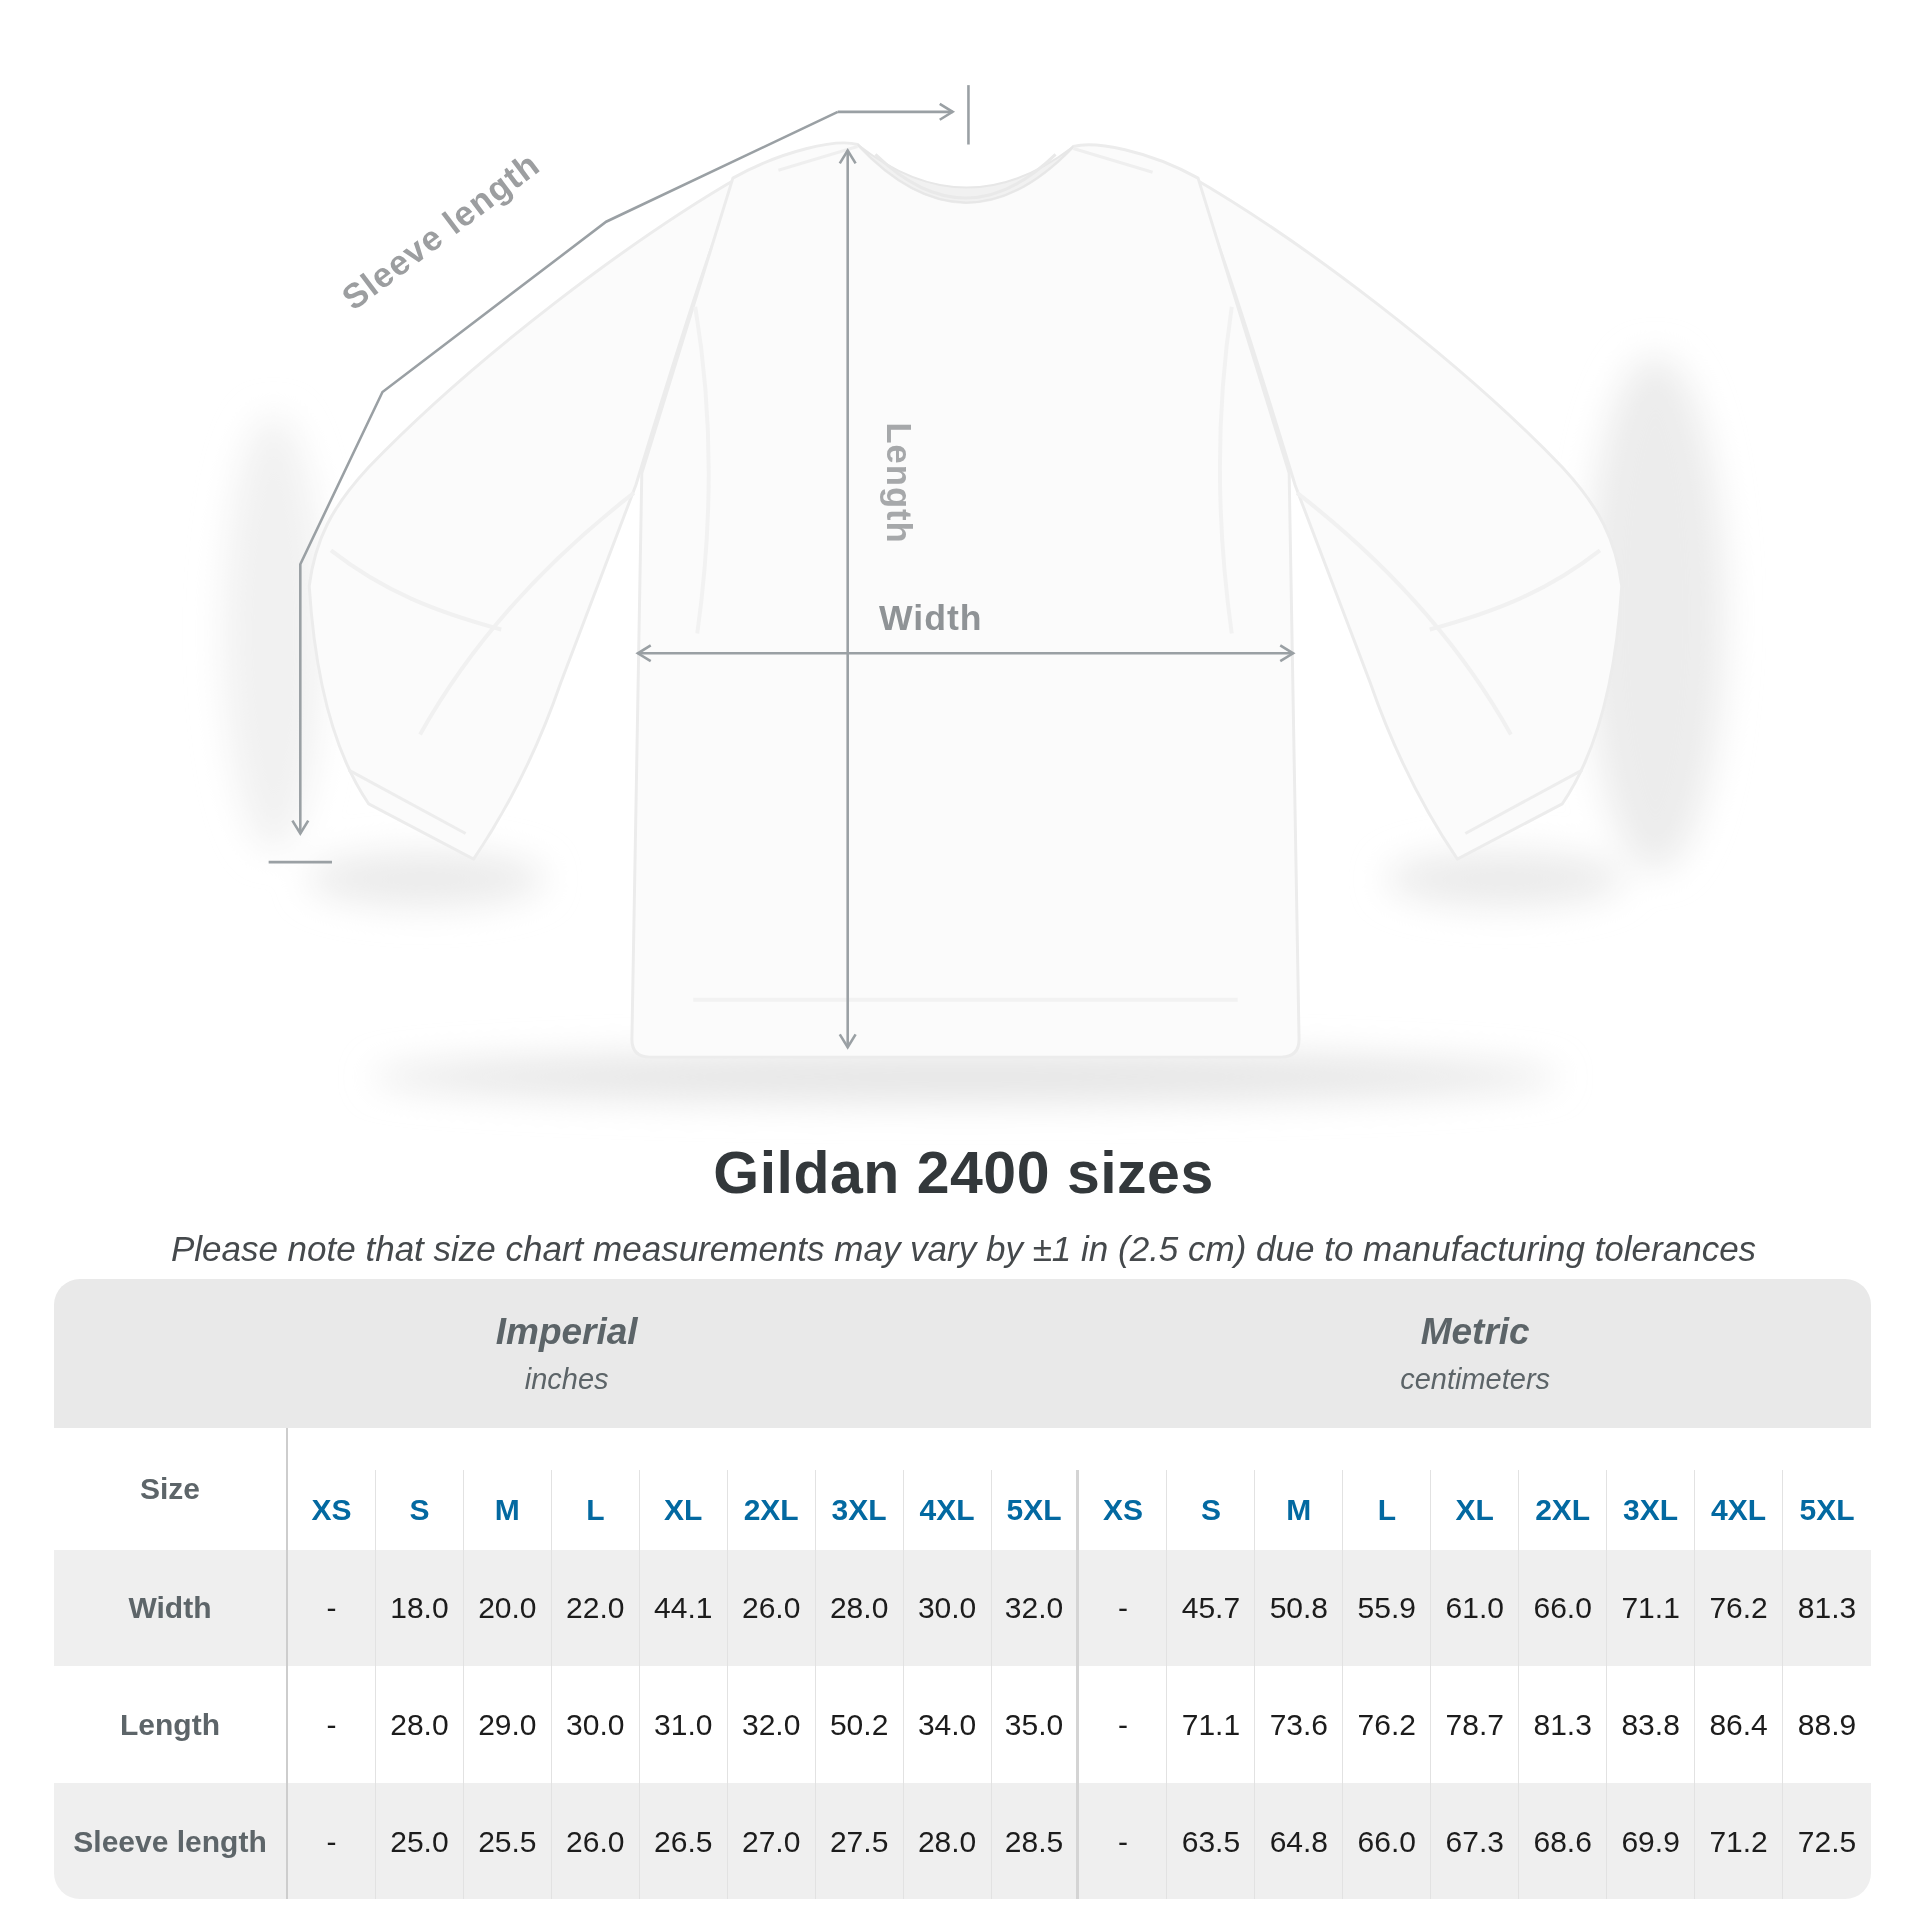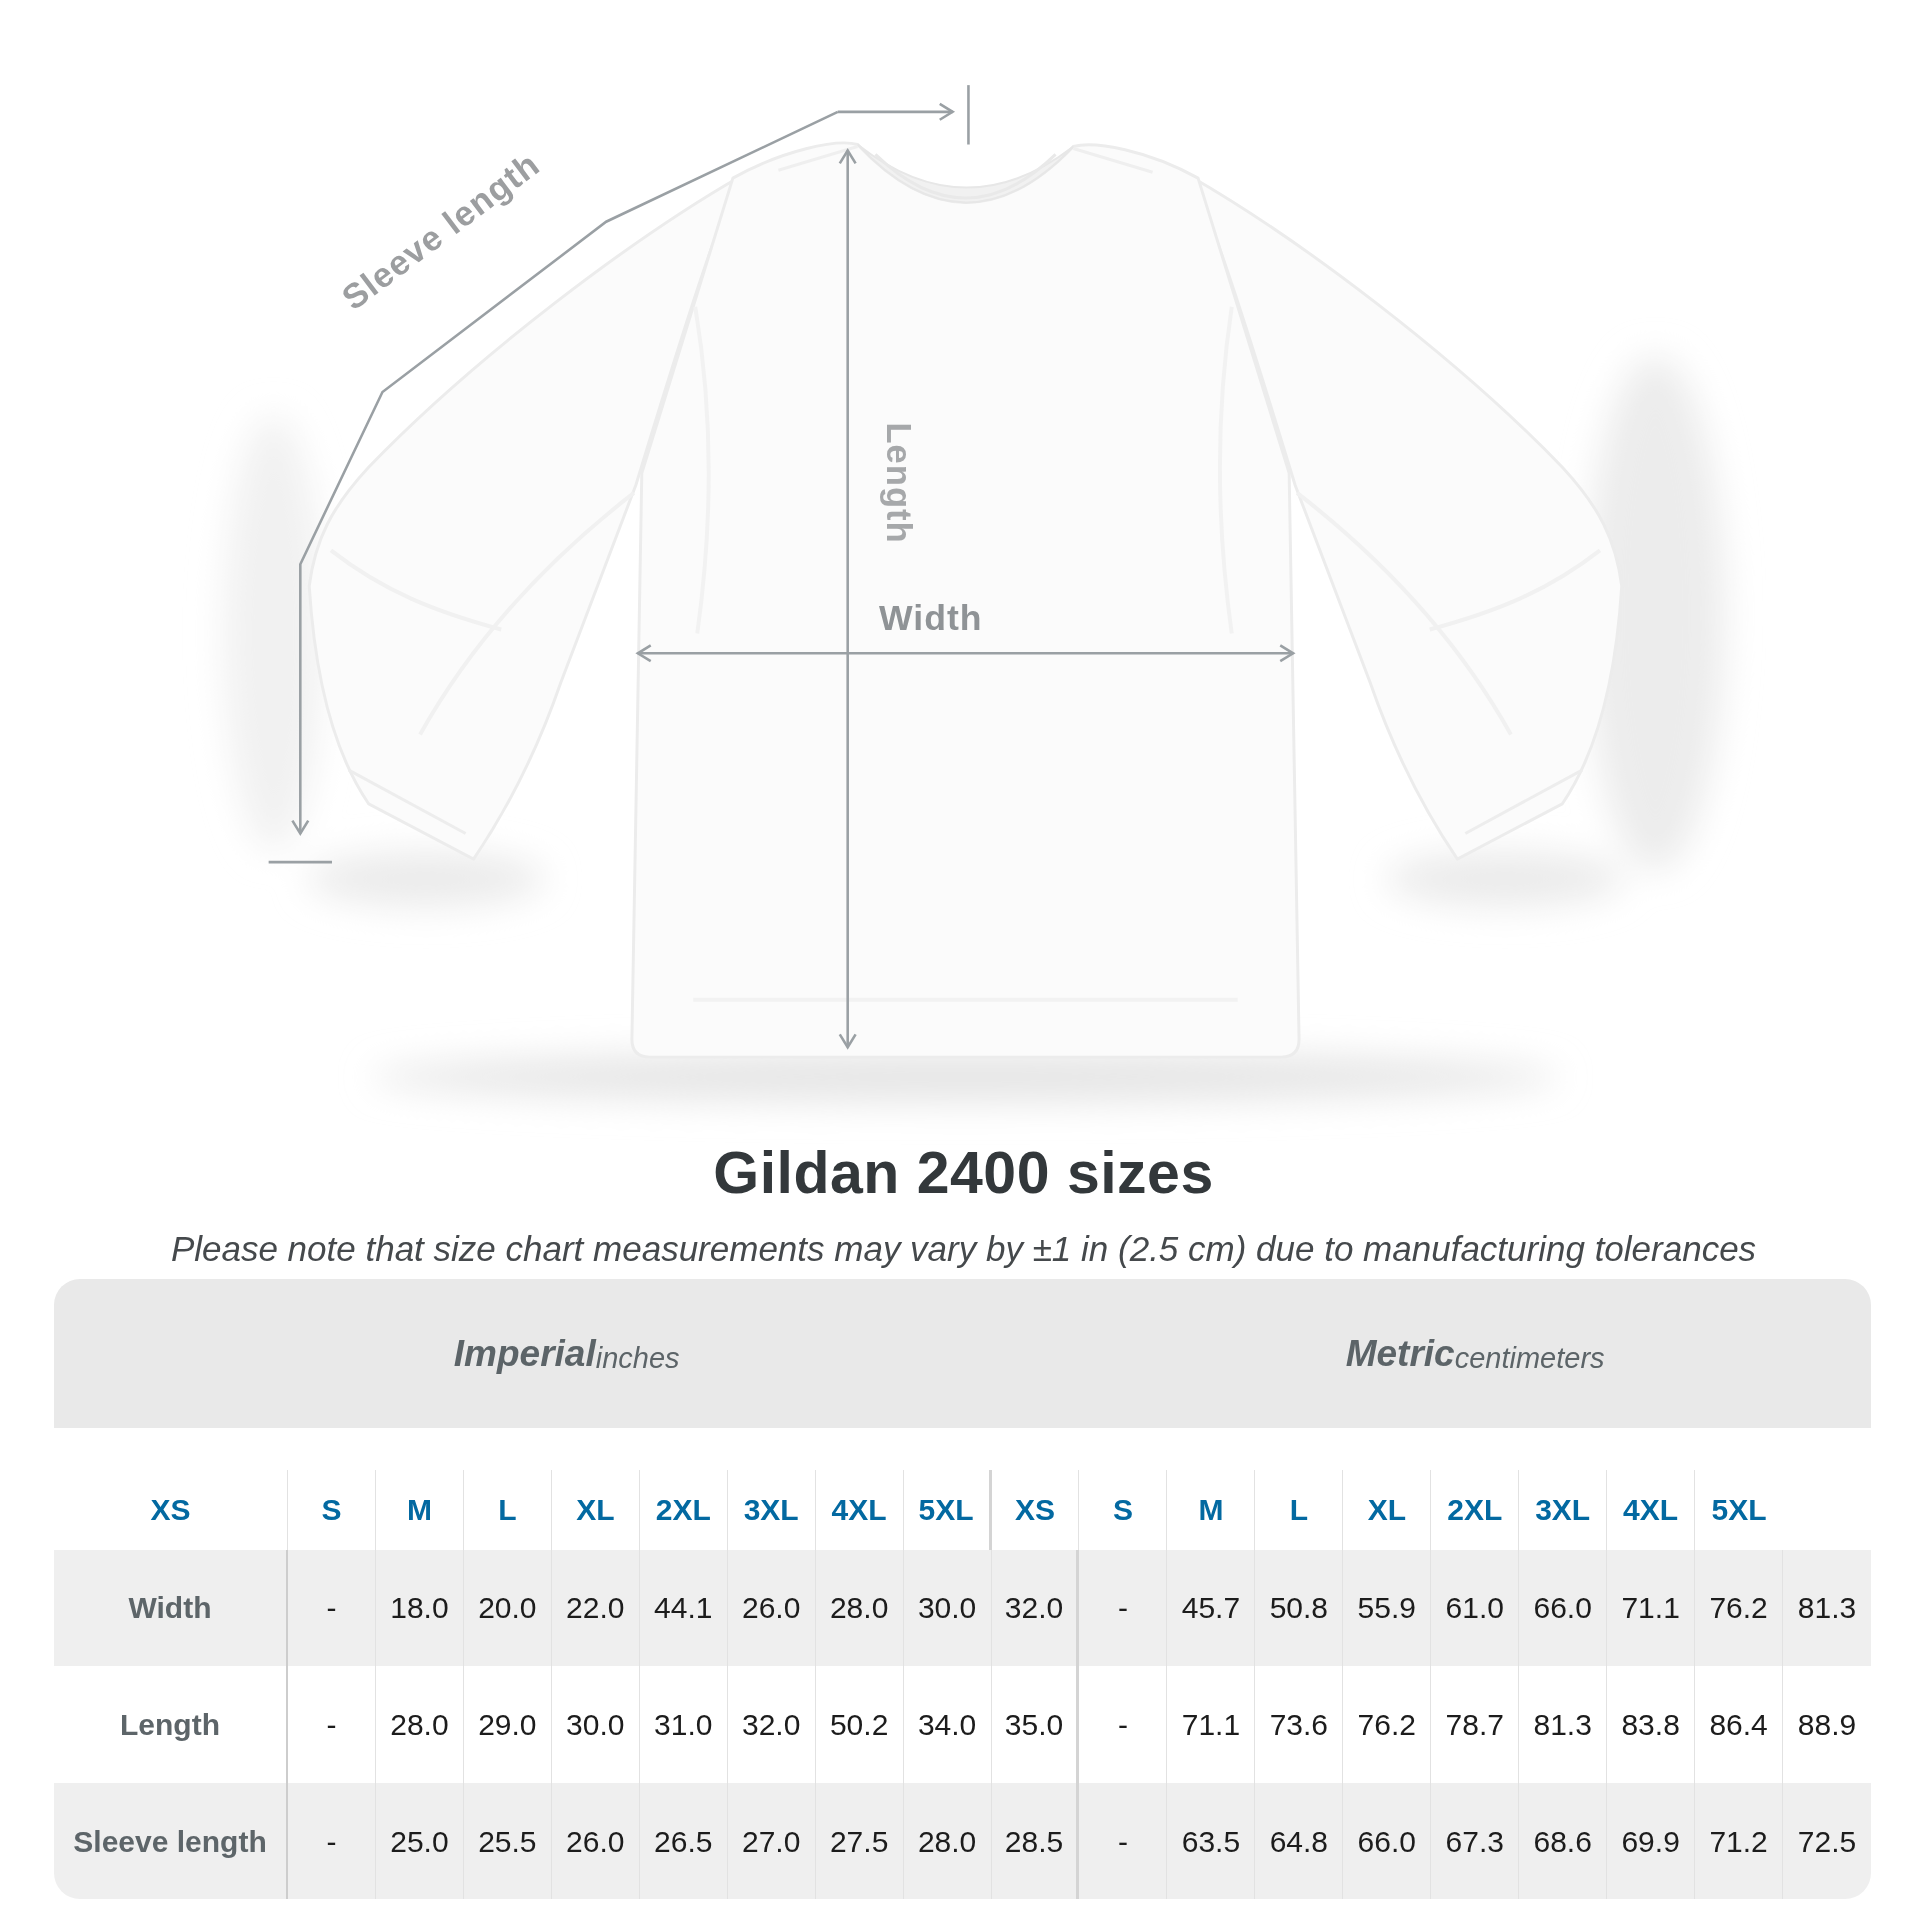--- a/index.html
+++ b/index.html
@@ -12,21 +12,21 @@
   
   .heading{position:absolute;left:0;top:1139px;width:1927px;text-align:center;}
   .title{font-size:59px;font-weight:bold;color:#33383b;letter-spacing:0.5px;}
   .subtitle{margin-top:22px;font-size:35px;font-style:italic;color:#45494c;}
   
   .size-table{
     position:absolute;left:54px;top:1279px;width:1817px;height:620px;
     border-radius:26px;overflow:hidden;background:#ffffff;
   }
   .band{display:flex;height:149px;background:#e9e9e9;}
-  .band-half{display:flex;flex-direction:row;justify-content:center;align-items:center;}
+  .band-half{display:flex;flex-direction:column;justify-content:center;align-items:center;}
   .band-half.imperial{width:56.43%;}
   .band-half.metric{width:43.57%;}
   .band-name{font-size:37px;font-weight:bold;font-style:italic;color:#5c6468;}
   .band-unit{margin-top:10px;font-size:29px;font-style:italic;color:#5c6468;}
   .row{display:grid;grid-template-columns:234px repeat(18,1fr);}
   .row.h-size{height:122px;background:#ffffff;}
   .row.r1{height:116px;background:#efefef;}
   .row.r2{height:117px;background:#ffffff;}
   .row.r3{height:117px;background:#efefef;}
   .cell{
@@ -145,20 +145,21 @@
         <div class="band-name">Imperial</div>
         <div class="band-unit">inches</div>
       </div>
       <div class="band-half metric">
         <div class="band-name">Metric</div>
         <div class="band-unit">centimeters</div>
       </div>
     </div>
 
     <div class="row h-size">
+      <div class="cell lbl">Size</div>
       <div class="cell sz">XS</div>
       <div class="cell sz">S</div>
       <div class="cell sz">M</div>
       <div class="cell sz">L</div>
       <div class="cell sz">XL</div>
       <div class="cell sz">2XL</div>
       <div class="cell sz">3XL</div>
       <div class="cell sz">4XL</div>
       <div class="cell sz div-strong">5XL</div>
       <div class="cell sz">XS</div>

